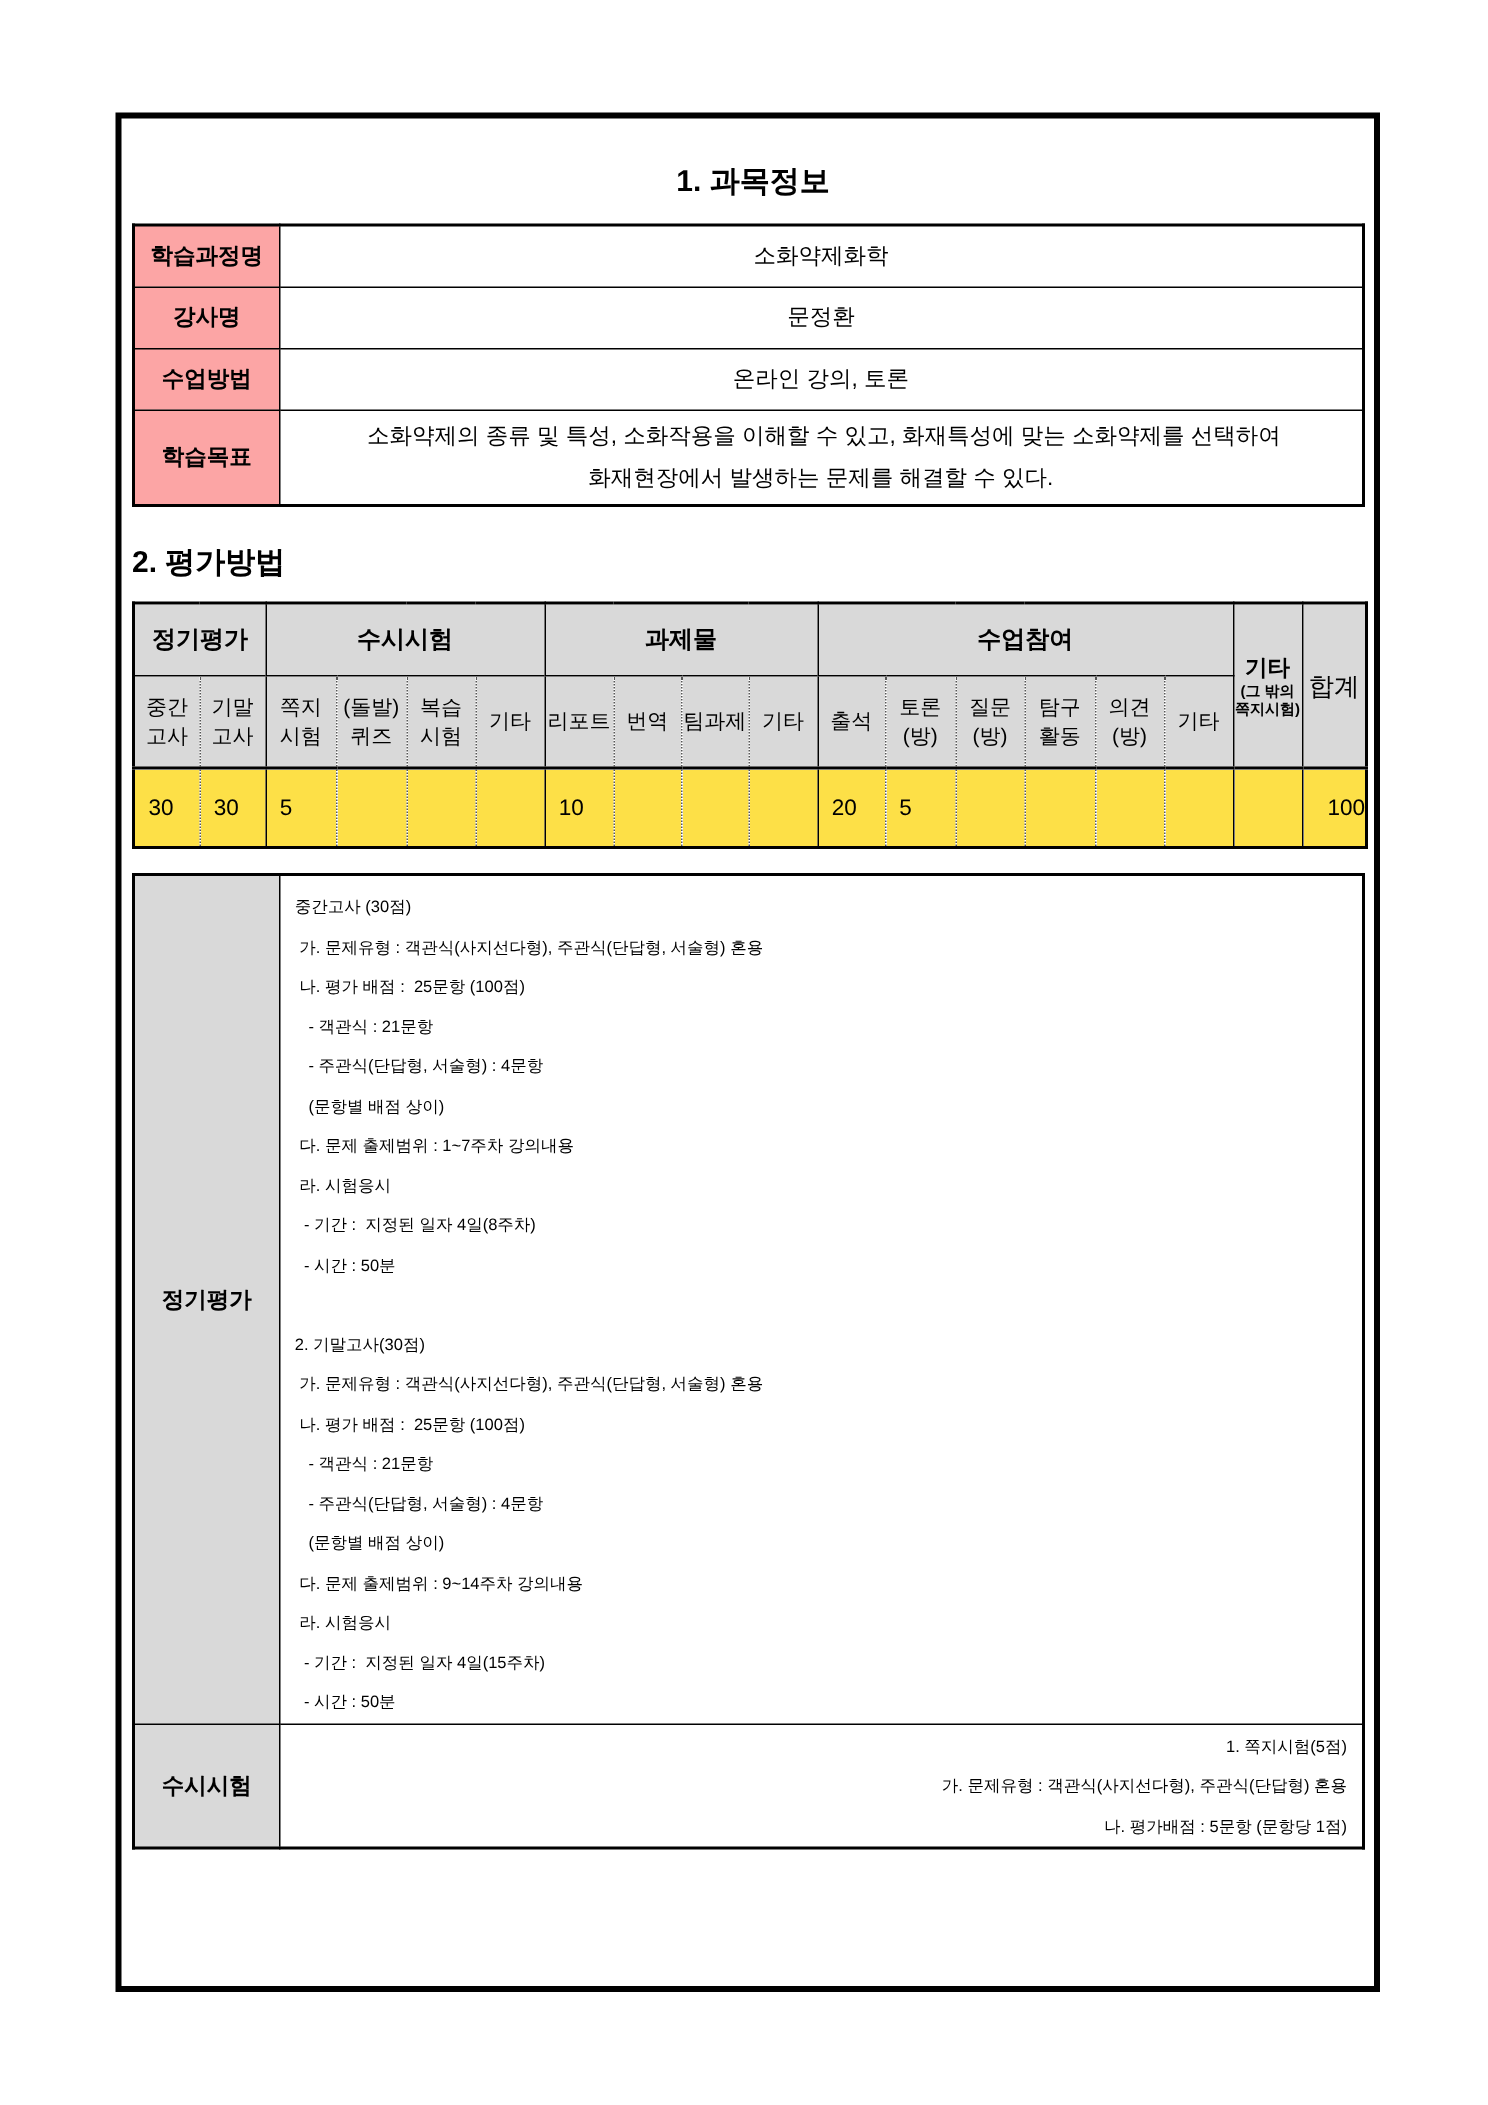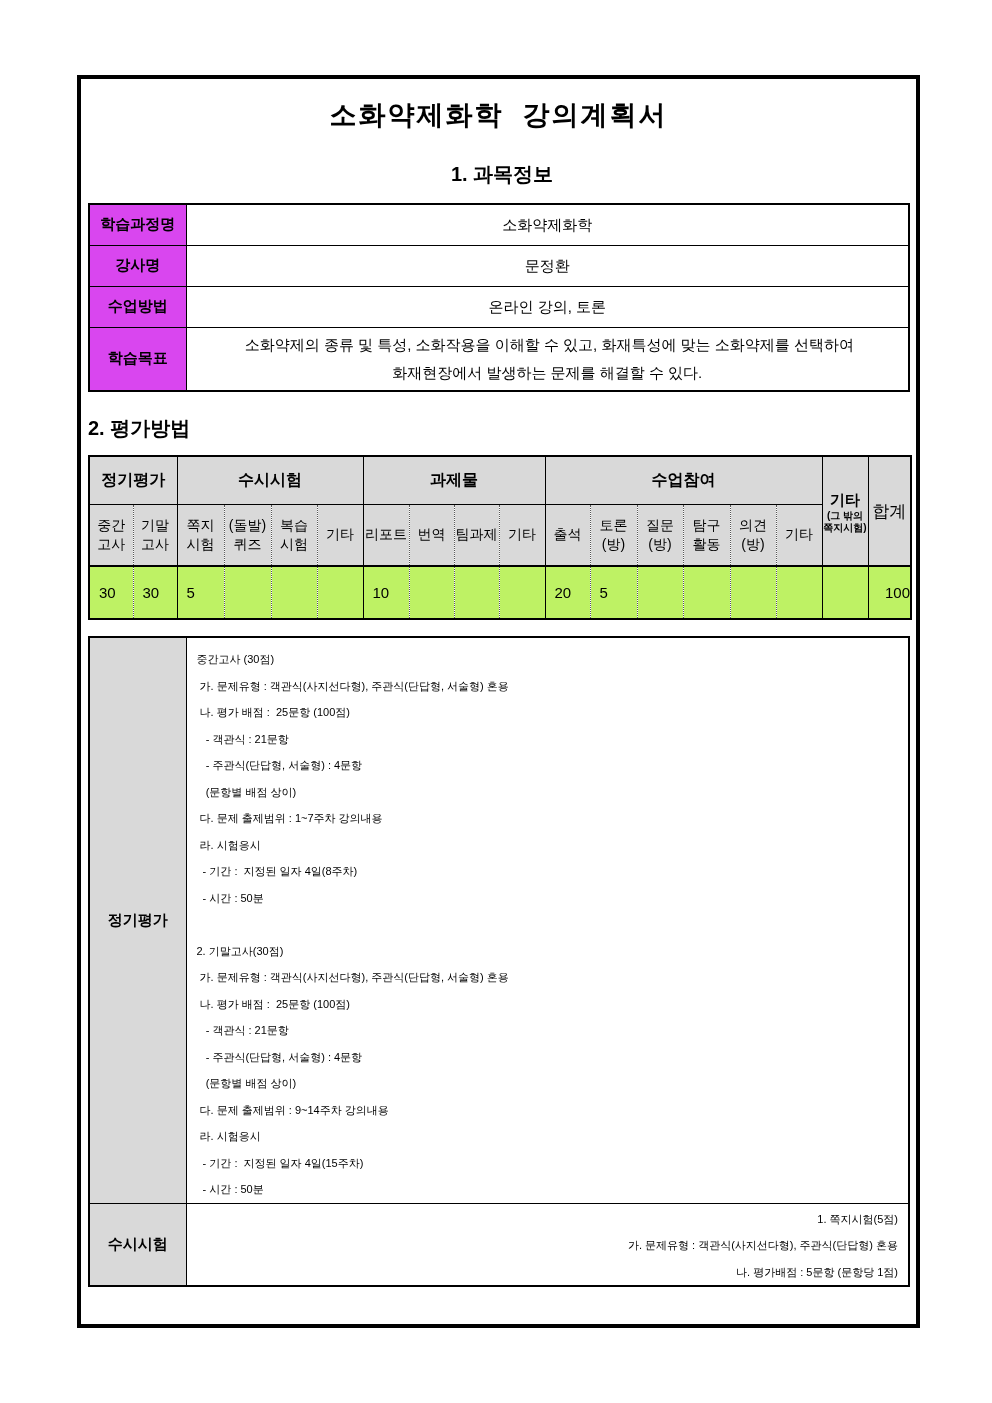--- a/index.html
+++ b/index.html
@@ -32,41 +32,41 @@
     white-space: pre;
   }
   .h1 { margin-top: 28px; text-align: center; }
   .h2 { margin-top: 23px; }
 
   table { border-collapse: collapse; table-layout: fixed; margin-left: 7px; }
 
   
   .t1 { margin-top: 15px; width: 822px; border: 2px solid #000; }
   .t1 th, .t1 td { border: 1px solid #000; font-size: 15px; vertical-align: middle; }
-  .t1 th { width: 97px; background: #d946ef; font-weight: 700; text-align: center; }
+  .t1 th { width: 97px; background: #fca5a5; font-weight: 700; text-align: center; }
   .t1 td { text-align: center; white-space: pre-wrap; line-height: 28px; }
   .t1 tr.r-s { height: 41px; }
   .t1 tr.r-l { height: 64px; }
 
   
   .t2 { margin-top: 13px; width: 822px; border: 2px solid #000; }
   .t2 th, .t2 td {
     border-left: 1px dotted #555;
     font-size: 14px; font-weight: 400;
     text-align: center; vertical-align: middle;
     overflow: hidden;
   }
   .t2 .gs { border-left: 1px solid #000; }
   .t2 tr.gh { height: 48px; }
   .t2 tr.sh { height: 62px; }
   .t2 tr.vr { height: 53px; }
   .t2 tr.gh th, .t2 tr.sh th { background: #d9d9d9; }
   .t2 tr.gh th.grp { font-size: 16px; font-weight: 700; border-left: 1px solid #000; }
   .t2 tr.sh th { border-top: 1px solid #000; white-space: pre-line; line-height: 19px; }
-  .t2 tr.vr td { border-top: 2px solid #000; background: #bef264; font-size: 15px; text-align: left; padding-left: 9px; }
+  .t2 tr.vr td { border-top: 2px solid #000; background: #fde047; font-size: 15px; text-align: left; padding-left: 9px; }
   .t2 tr.vr td.tot-v { text-align: right; padding-left: 0; }
   .t2 .etc-cell { padding-top: 2px; }
   .t2 .etc-title { font-size: 15px; font-weight: 700; line-height: 20px; }
   .t2 .etc-sub { font-size: 10px; font-weight: 700; line-height: 12px; white-space: pre-line; }
   .t2 .tot-h { font-size: 17px; font-weight: 400; }
 
   
   .t3 { margin-top: 16px; width: 822px; border: 2px solid #000; }
   .t3 th, .t3 td { border: 1px solid #000; vertical-align: middle; }
   .t3 th { width: 97px; background: #d9d9d9; font-weight: 700; font-size: 15px; text-align: center; }
@@ -74,21 +74,20 @@
   .t3 tr.d1 { height: 565px; }
   .t3 tr.d2 { height: 78px; }
   .t3 tr.d2 td { padding-top: 2px; text-align: right; }
   .dline { height: 26.5px; line-height: 26.5px; font-size: 11px; white-space: pre; overflow: visible; }
 </style>
 </head>
 <body>
 
 <div class="page">
 
-  <div class="doc-title">소화약제화학  강의계획서</div>
 
   <div class="sec-heading h1">1. 과목정보</div>
 
   <table class="t1">
     <tbody>
         <tr class="r-s">
       <th>학습과정명</th>
       <td>소화약제화학</td>
     </tr>
     <tr class="r-s">

